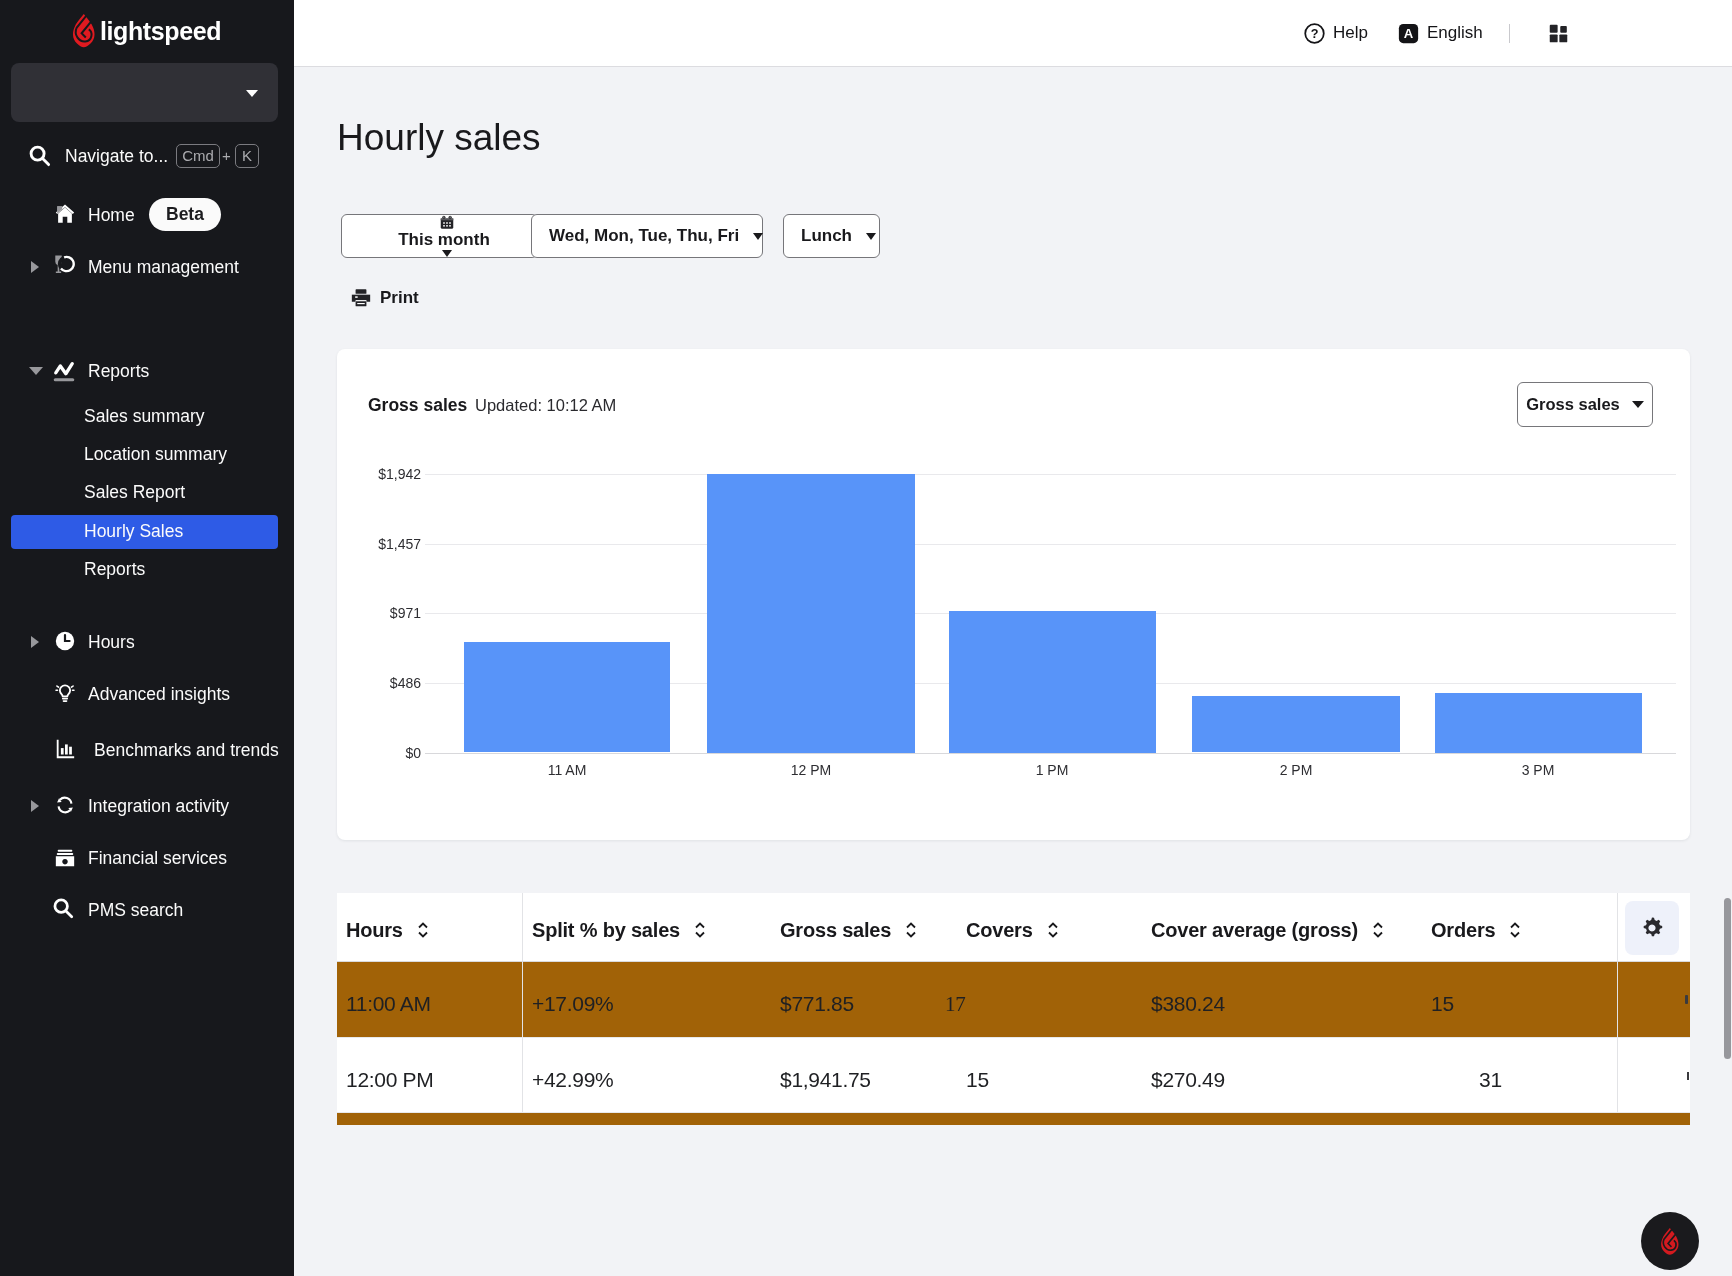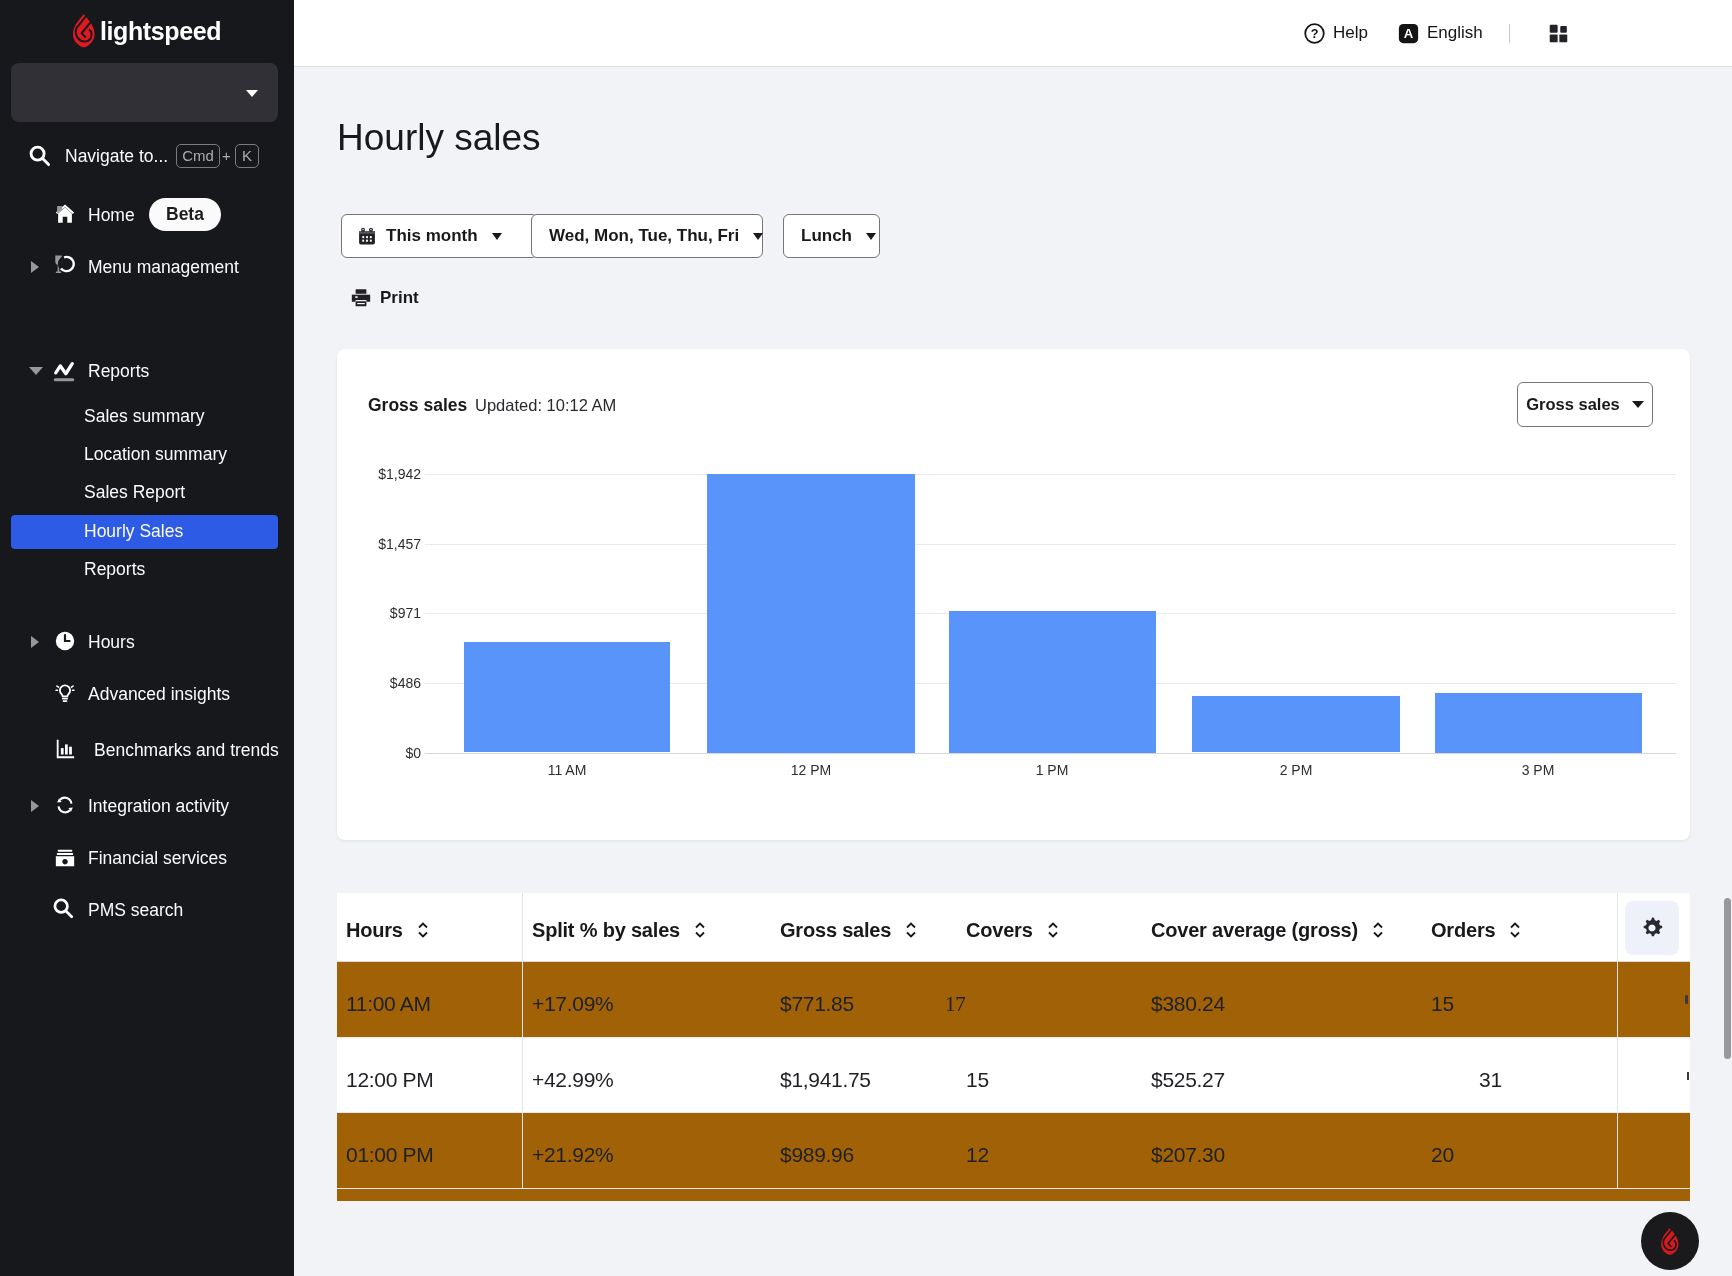--- a/index.html
+++ b/index.html
@@ -176,21 +176,21 @@
   <div style="position:absolute;left:1215px;top:24px;width:1px;height:19px;background:#c9c9cd;"></div>
   <svg style="position:absolute;left:1254px;top:23px;" width="21" height="21" viewBox="0 0 24 24" fill="#232327">
       <rect x="2" y="2" width="9" height="9" rx="1"></rect>
       <rect x="14" y="3.5" width="7.5" height="7.5" rx="1"></rect>
       <rect x="2" y="13" width="9" height="9" rx="1"></rect>
       <rect x="13" y="13" width="9" height="9" rx="1"></rect>
     </svg>
 </div>
 <div class="main" id="main">
   <h1>Hourly sales</h1>
-  <div class="fbtn" style="left:47px;width:197px;">
+  <div class="fbtn" style="left:47px;width:197px;flex-direction:column;">
     <svg style="margin-left:15px;" width="20" height="19" viewBox="0 0 24 24">
         <path fill="#222226" d="M2 5.5 h20 a0 0 0 0 1 0 0 v14 a2.5 2.5 0 0 1 -2.5 2.5 h-15 a2.5 2.5 0 0 1 -2.5 -2.5 Z"></path>
         <path fill="#57575c" d="M2 5.5 h20 v3 h-20 z"></path>
         <circle cx="7" cy="3.6" r="2.5" fill="#222226"></circle>
         <circle cx="7" cy="3.2" r="0.9" fill="#fff"></circle>
         <circle cx="17" cy="3.6" r="2.5" fill="#222226"></circle>
         <circle cx="17" cy="3.2" r="0.9" fill="#fff"></circle>
         <g fill="#fff">
           <rect x="6" y="11.5" width="2.4" height="2.6"></rect>
           <rect x="10.8" y="11.5" width="2.4" height="2.6"></rect>
@@ -305,35 +305,25 @@
       <div class="td" style="left:1094px;">15</div>
       <div class="colsep" style="left:184.5px;"></div>
       <div class="colsep" style="left:1280px;"></div>
       <div style="position:absolute;right:2px;top:33px;width:3px;height:9px;background:#3a3a3e;border-radius:1px;"></div>
     </div>
     <div class="trow even">
       <div class="td" style="left:9px;">12:00 PM</div>
       <div class="td" style="left:195px;">+42.99%</div>
       <div class="td" style="left:443px;">$1,941.75</div>
       <div class="td" style="left:629px;">15</div>
-      <div class="td" style="left:814px;">$525.27</div>
+      <div class="td" style="left:814px;">$270.49</div>
       <div class="td" style="left:1094px;margin-left:48px;">31</div>
       <div class="colsep" style="left:184.5px;"></div>
       <div class="colsep" style="left:1280px;"></div>
       <div style="position:absolute;right:1px;top:34px;width:2px;height:8px;background:#3a3a3e;"></div>
-    </div>
-    <div class="trow odd">
-      <div class="td" style="left:9px;">01:00 PM</div>
-      <div class="td" style="left:195px;">+21.92%</div>
-      <div class="td" style="left:443px;">$989.96</div>
-      <div class="td" style="left:629px;">12</div>
-      <div class="td" style="left:814px;">$207.30</div>
-      <div class="td" style="left:1094px;">20</div>
-      <div class="colsep" style="left:184.5px;"></div>
-      <div class="colsep" style="left:1280px;"></div>
     </div>
     <div class="trow odd" style="height:12px;border-bottom:none;"></div>
   </div>
   <div class="fab">
     <svg width="22" height="27" viewBox="0 0 22 33.5">
       <path fill="#d31a1f" d="M10.8 0 C 6.5 5.2, 2.8 9.6, 1.5 13.2 C 0.3 16.2, 0 18.3, 0 20.4 C 0 24.2, 1.6 27.2, 4 29.5 C 6.3 31.7, 8.6 33.2, 10.7 33.2 C 12.9 33.2, 15.2 31.7, 17.5 29.5 C 19.9 27.2, 21.5 24.2, 21.5 20.4 C 21.5 18.3, 21.2 16.2, 20 13.2 C 18.7 9.6, 15 5.2, 10.8 0 Z"></path>
       <path fill="none" stroke="#1a1a1d" stroke-width="2" d="M13.4 1.7 L 3.6 13.8 C 2.4 16.5, 2.6 20.6, 4.4 23.4 C 6.2 26.1, 9.2 27.8, 12.3 27.5 C 15.3 27.2, 17.8 25, 18.4 22 C 18.9 19.4, 17.9 16.8, 15.8 15.4"></path>
       <path fill="none" stroke="#1a1a1d" stroke-width="2" d="M17.9 7.9 L 8.6 19.3 L 12.8 23.5"></path>
     </svg>
   </div>

